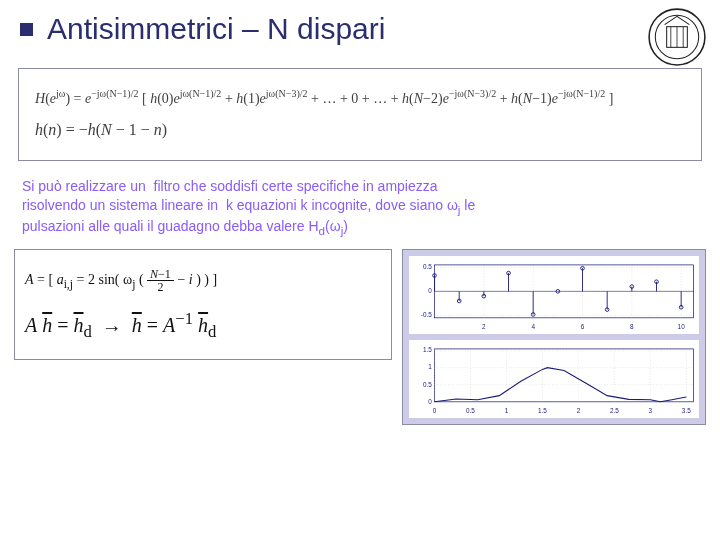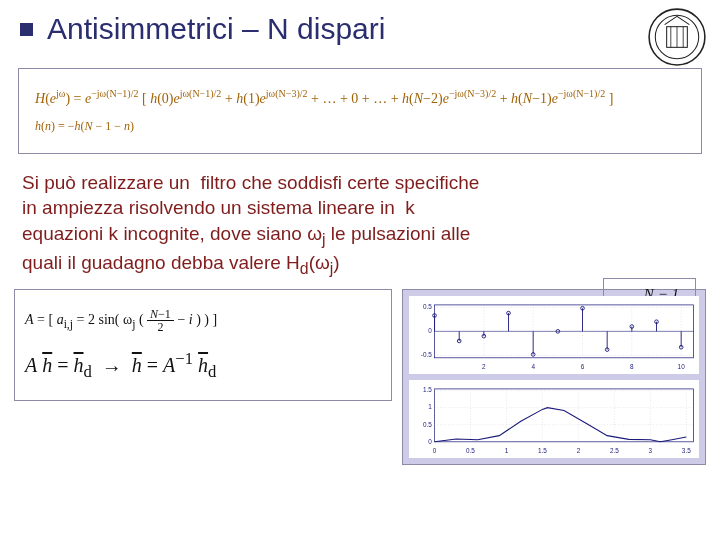--- a/index.html
+++ b/index.html
@@ -35,29 +35,29 @@
     right: 12px;
     width: 62px;
     height: 62px;
   }
   .crest svg { width: 100%; height: 100%; }
   .math-box {
     margin: 14px 18px 8px 18px;
     border: 1.2px solid #8b8ba8;
     padding: 10px 10px 10px 16px;
     font-family: 'Times New Roman', serif;
-    color: #a16207;
+    color: #404040;
     line-height: 1.7;
   }
   .eq { font-size: 14px; white-space: nowrap; margin: 6px 0; }
   .eq .sup { vertical-align: super; font-size: 10px; }
   .body-text {
     padding: 8px 22px 4px 22px;
-    font-size: 19px;
-    color: #7f1d1d;
+    font-size: 14px;
+    color: #8b5cf6;
     line-height: 1.35;
     max-width: 520px;
   }
   .k-eq {
     position: absolute;
     top: 278px;
     right: 24px;
     border: 1.2px solid #8b8ba8;
     padding: 8px 12px;
     font-family: 'Times New Roman', serif;
@@ -115,21 +115,21 @@
     <line x1="30" y1="20" x2="30" y2="40" stroke="#222" stroke-width="0.8"></line>
     <line x1="36" y1="20" x2="36" y2="40" stroke="#222" stroke-width="0.8"></line>
     <path d="M18 18 L30 10 L42 18" fill="none" stroke="#222" stroke-width="1"></path>
   </svg>
 </div>
 
 <div class="math-box">
   <div class="eq">
     <span class="ital">H</span>(<span class="ital">e</span><span class="sup">jω</span>) = <span class="ital">e</span><span class="sup">−jω(N−1)/2</span> [ <span class="ital">h</span>(0)<span class="ital">e</span><span class="sup">jω(N−1)/2</span> + <span class="ital">h</span>(1)<span class="ital">e</span><span class="sup">jω(N−3)/2</span> + … + 0 + … + <span class="ital">h</span>(<span class="ital">N</span>−2)<span class="ital">e</span><span class="sup">−jω(N−3)/2</span> + <span class="ital">h</span>(<span class="ital">N</span>−1)<span class="ital">e</span><span class="sup">−jω(N−1)/2</span> ]
   </div>
-  <div class="eq" style="font-size:12px">
+  <div class="eq" style="font-size:16px">
     <span class="ital">h</span>(<span class="ital">n</span>) = −<span class="ital">h</span>(<span class="ital">N</span> − 1 − <span class="ital">n</span>)
   </div>
 </div>
 
 <div class="body-text">
   Si può realizzare un&nbsp; filtro che soddisfi certe specifiche in ampiezza risolvendo un sistema lineare in&nbsp; k equazioni k incognite, dove siano ω<sub>j</sub> le pulsazioni alle quali il guadagno debba valere H<sub>d</sub>(ω<sub>j</sub>)
 </div>
 
 <div class="k-eq">
   <span class="ital">k</span> = <span style="display:inline-block;text-align:center;vertical-align:middle;line-height:1.0">

